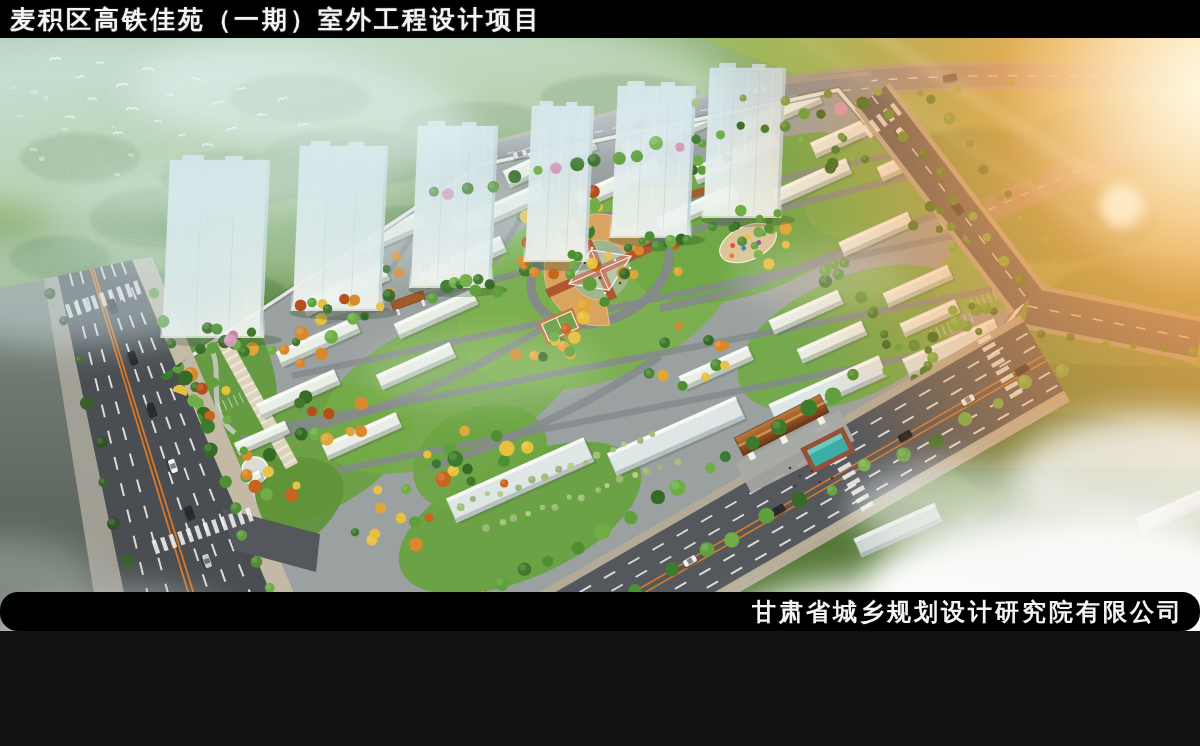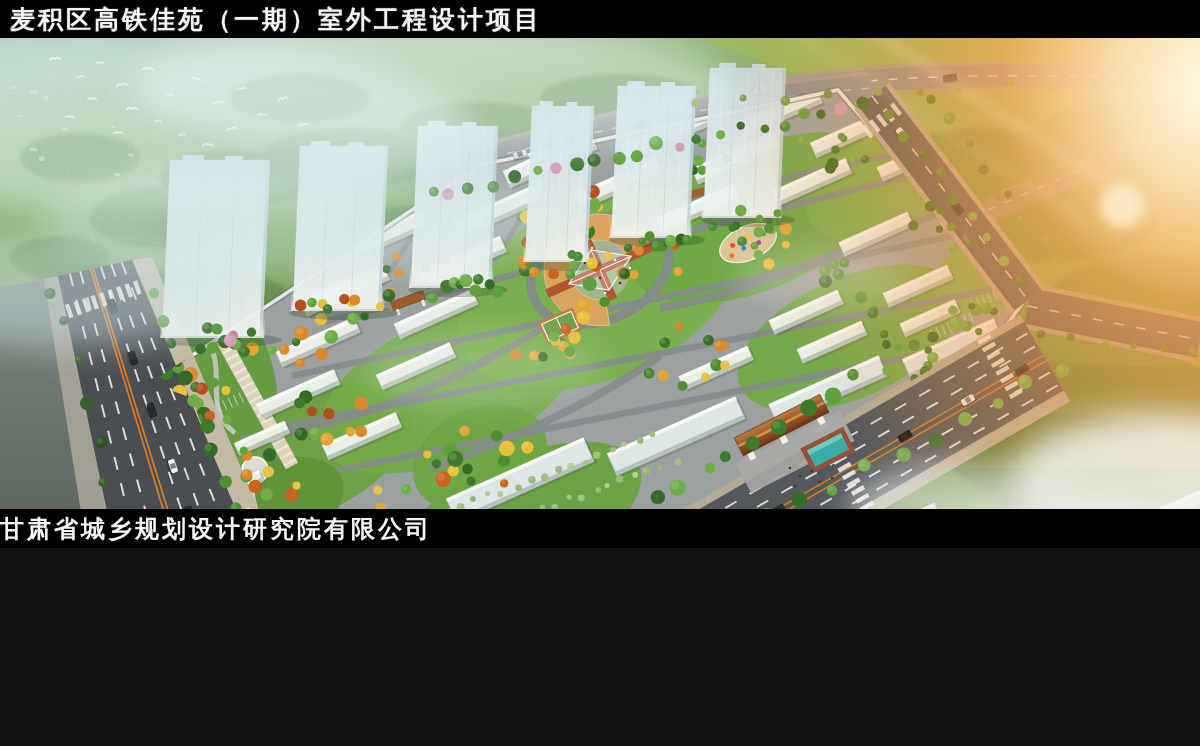--- a/index.html
+++ b/index.html
@@ -1,20 +1,20 @@
 <!DOCTYPE html>
 <html><head>
 <meta charset="utf-8">
 <style>
   html,body{margin:0;padding:0;background:#111;}
-  .canvas{width:1200px;height:548px;background:#000;position:relative;overflow:hidden;margin:0 auto;
+  .canvas{width:1200px;height:631px;background:#000;position:relative;overflow:hidden;margin:0 auto;
           font-family:"Liberation Serif","DejaVu Serif",serif;}
   .bar{position:absolute;left:0;right:0;background:#000;color:#fff;display:flex;align-items:center;z-index:5;}
   .bar.top{top:0;height:38px;padding-left:10px;}
-  .bar.bottom{bottom:0;height:39px;padding-right:16px;}
+  .bar.bottom{bottom:0;height:39px;justify-content:flex-end;padding-right:16px;border-radius:18px;}
   .title{font-size:25px;letter-spacing:3px;font-weight:600;color:#f4f4f4;text-shadow:0 0 2px rgba(255,255,255,.3);}
   .company{font-size:24px;letter-spacing:3px;font-weight:600;color:#f4f4f4;}
   .scene{position:absolute;top:38px;left:0;width:1200px;height:669px;}
   svg{display:block;}
 </style>
 </head>
 <body>
 
 <div class="canvas">
   <header class="bar top">

